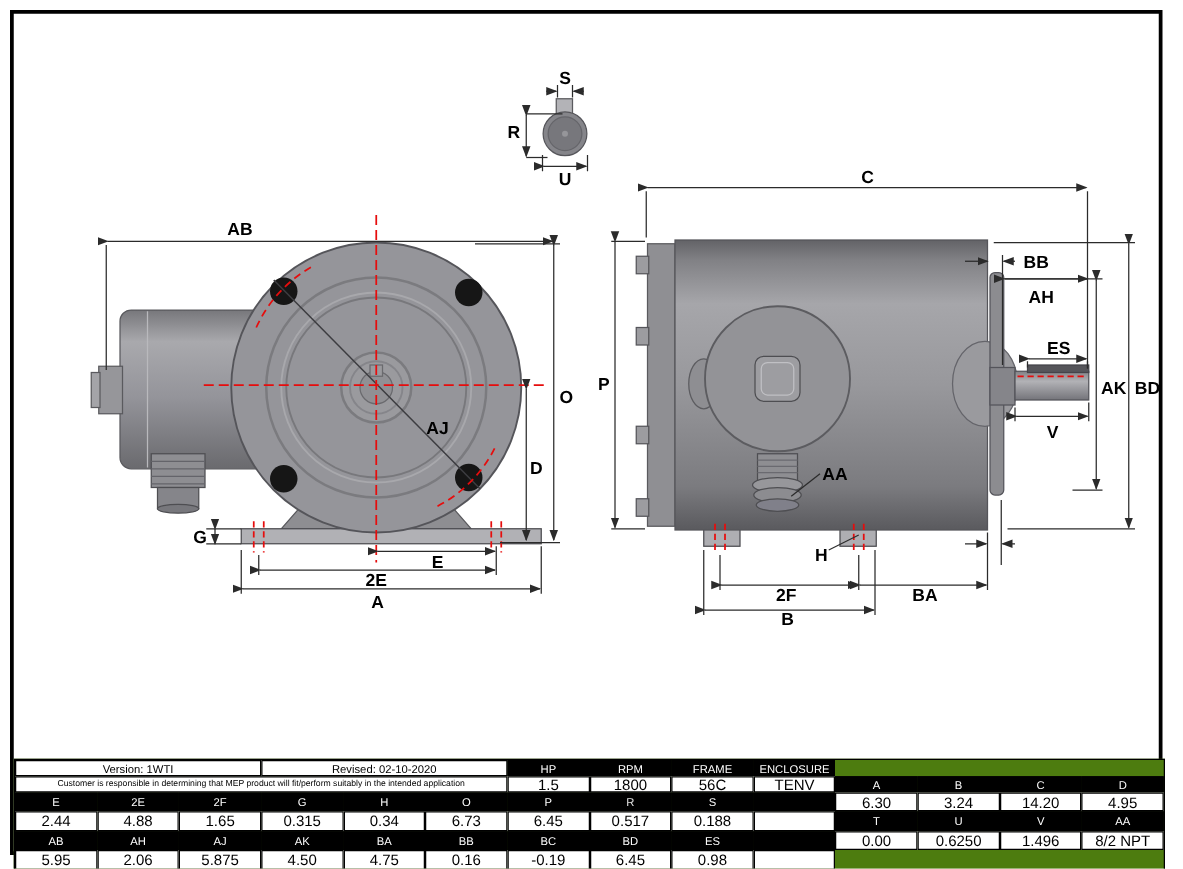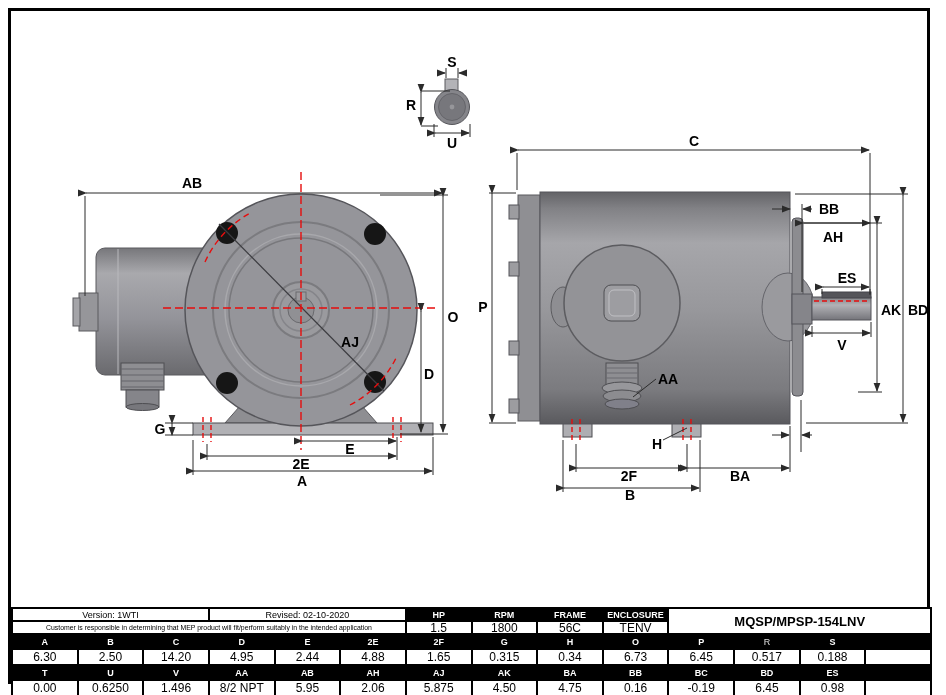--- a/index.html
+++ b/index.html
@@ -9,21 +9,21 @@
   svg{position:absolute;left:0;top:0;}
   svg text{font-family:"Liberation Sans",sans-serif;font-weight:bold;fill:#000;}
   .dimlbl{font-size:14px;}
   
   .tblwrap{position:absolute;left:11px;top:607px;width:921px;height:90px;
     display:grid;grid-template-columns:repeat(14,1fr);
     grid-template-rows:13px 13px 15px 16px 15px 1fr;
     border:1px solid #000;box-sizing:border-box;background:#4d7c0f;}
   .c{border:1px solid #000;display:flex;align-items:center;justify-content:center;
      box-sizing:border-box;overflow:hidden;white-space:nowrap;background:#fff;color:#000;}
-  .blk{background:#000;color:#fff;border:1px solid #000;font-weight:bold;font-size:9px;}
+  .blk{background:#000;color:#fff;border:1px solid #000;font-weight:normal;font-size:9px;}
   .val{font-size:12px;}
   .inf{font-size:9px;}
   .disc{font-size:6.9px;}
   .model{font-size:13px;font-weight:bold;}
   .lt{font-weight:400;color:#e0e0e0;}
 </style>
 </head>
 <body>
 
 <div class="stage">
@@ -248,21 +248,20 @@
   </svg>
 
   <div class="tblwrap">
 
     <div class="c inf" style="grid-column:1/4">Version: 1WTI</div>
     <div class="c inf" style="grid-column:4/7">Revised: 02-10-2020</div>
     <div class="c blk">HP</div>
     <div class="c blk">RPM</div>
     <div class="c blk">FRAME</div>
     <div class="c blk">ENCLOSURE</div>
-    <div class="c model" style="grid-column:11/15;grid-row:1/3">MQSP/MPSP-154LNV</div>
 
     <div class="c disc" style="grid-column:1/7">Customer is responsible in determining that MEP product will fit/perform suitably in the intended application</div>
     <div class="c val">1.5</div>
     <div class="c val">1800</div>
     <div class="c val">56C</div>
     <div class="c val">TENV</div>
 
     <div class="c blk">A</div>
     <div class="c blk">B</div>
     <div class="c blk">C</div>
@@ -272,21 +271,21 @@
     <div class="c blk">2F</div>
     <div class="c blk">G</div>
     <div class="c blk">H</div>
     <div class="c blk">O</div>
     <div class="c blk">P</div>
     <div class="c blk lt">R</div>
     <div class="c blk">S</div>
     <div class="c blk"></div>
 
     <div class="c val">6.30</div>
-    <div class="c val">2.50</div>
+    <div class="c val">3.24</div>
     <div class="c val">14.20</div>
     <div class="c val">4.95</div>
     <div class="c val">2.44</div>
     <div class="c val">4.88</div>
     <div class="c val">1.65</div>
     <div class="c val">0.315</div>
     <div class="c val">0.34</div>
     <div class="c val">6.73</div>
     <div class="c val">6.45</div>
     <div class="c val">0.517</div>

